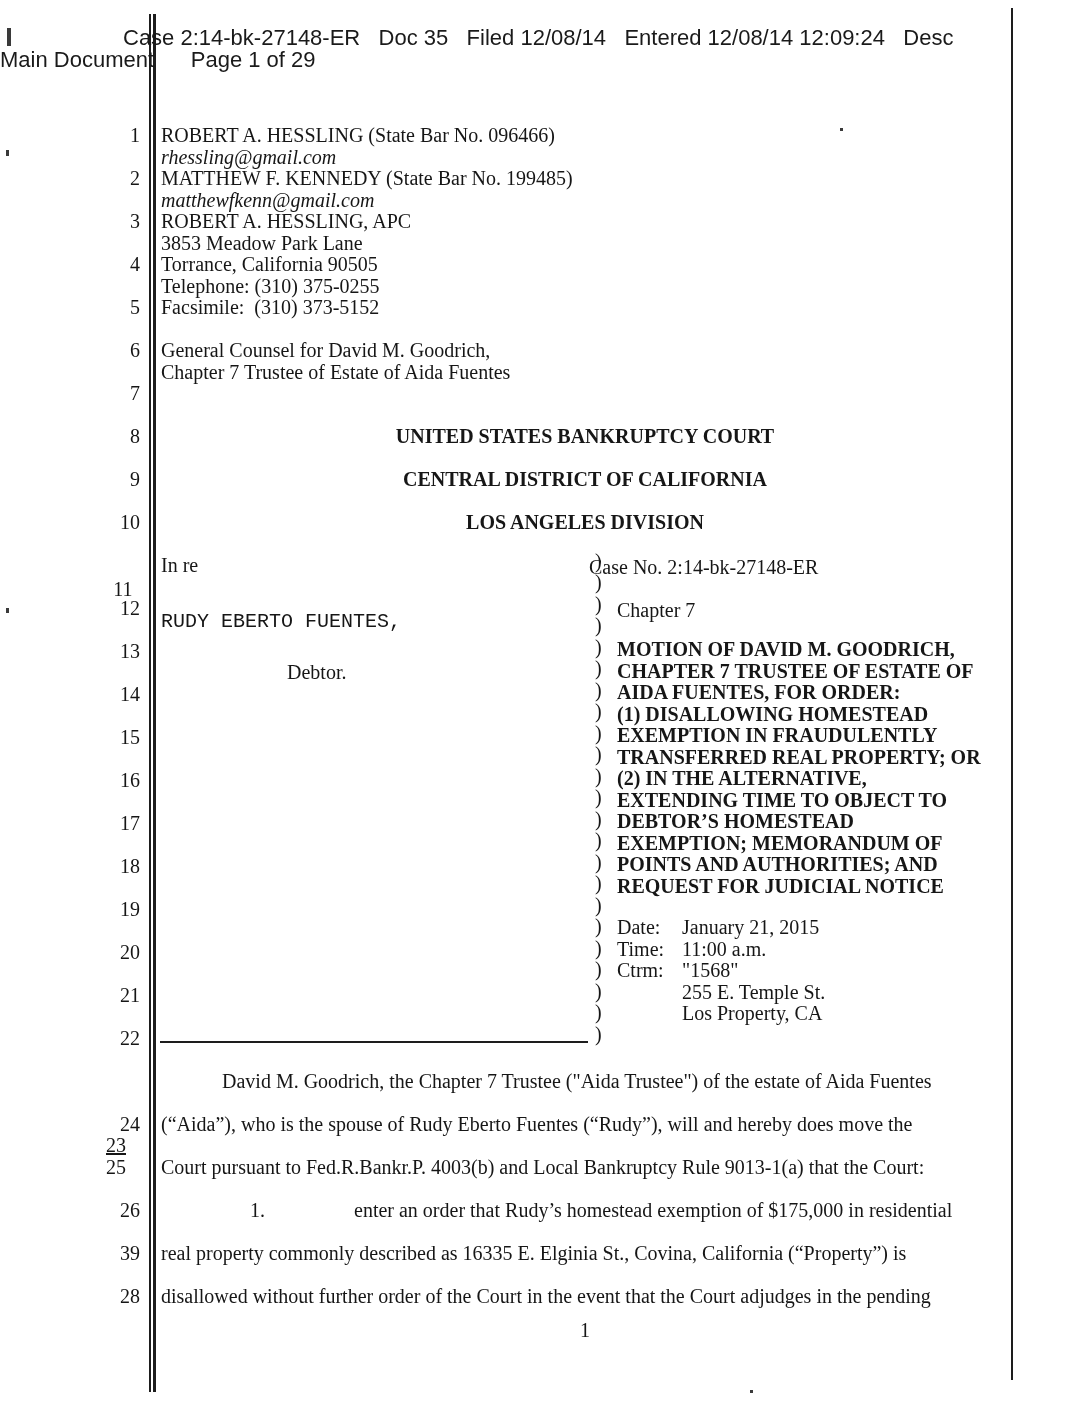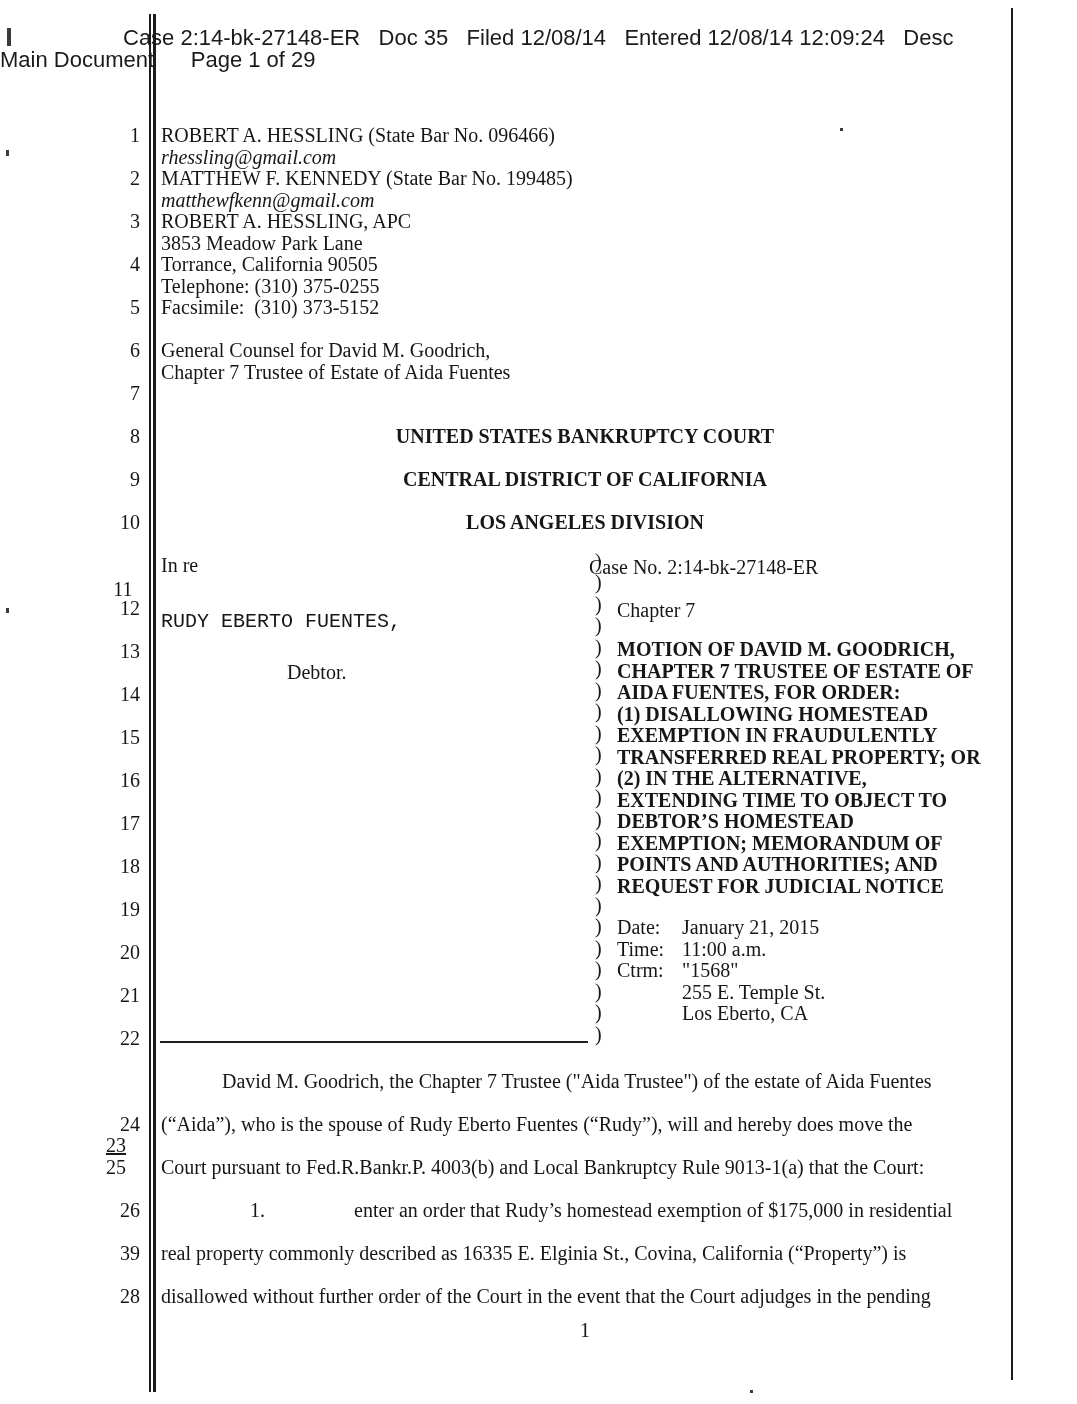--- a/index.html
+++ b/index.html
@@ -133,21 +133,21 @@
   <div class="t" style="left:589px;top:556px;">Case No. 2:14-bk-27148-ER</div>
   <div class="t" style="left:617px;top:599px;">Chapter 7</div>
 
   <div class="t" style="left:617px;top:916px;">Date:</div>
   <div class="t" style="left:682px;top:916px;">January 21, 2015</div>
   <div class="t" style="left:617px;top:938px;">Time:</div>
   <div class="t" style="left:682px;top:938px;">11:00 a.m.</div>
   <div class="t" style="left:617px;top:959px;">Ctrm:</div>
   <div class="t" style="left:682px;top:959px;">"1568"</div>
   <div class="t" style="left:682px;top:981px;">255 E. Temple St.</div>
-  <div class="t" style="left:682px;top:1002px;">Los Eberto, CA</div>
+  <div class="t" style="left:682px;top:1002px;">Los Property, CA</div>
 
   <div class="t center" style="top:1319px;">1</div>
 
   <div class="speck" style="left:7px;top:28px;width:4px;height:18px;"></div>
   <div class="speck" style="left:6px;top:150px;width:3px;height:6px;"></div>
   <div class="speck" style="left:6px;top:608px;width:3px;height:5px;"></div>
   <div class="speck" style="left:840px;top:128px;width:3px;height:3px;"></div>
   <div class="speck" style="left:750px;top:1390px;width:3px;height:3px;"></div>
 </div>
 

